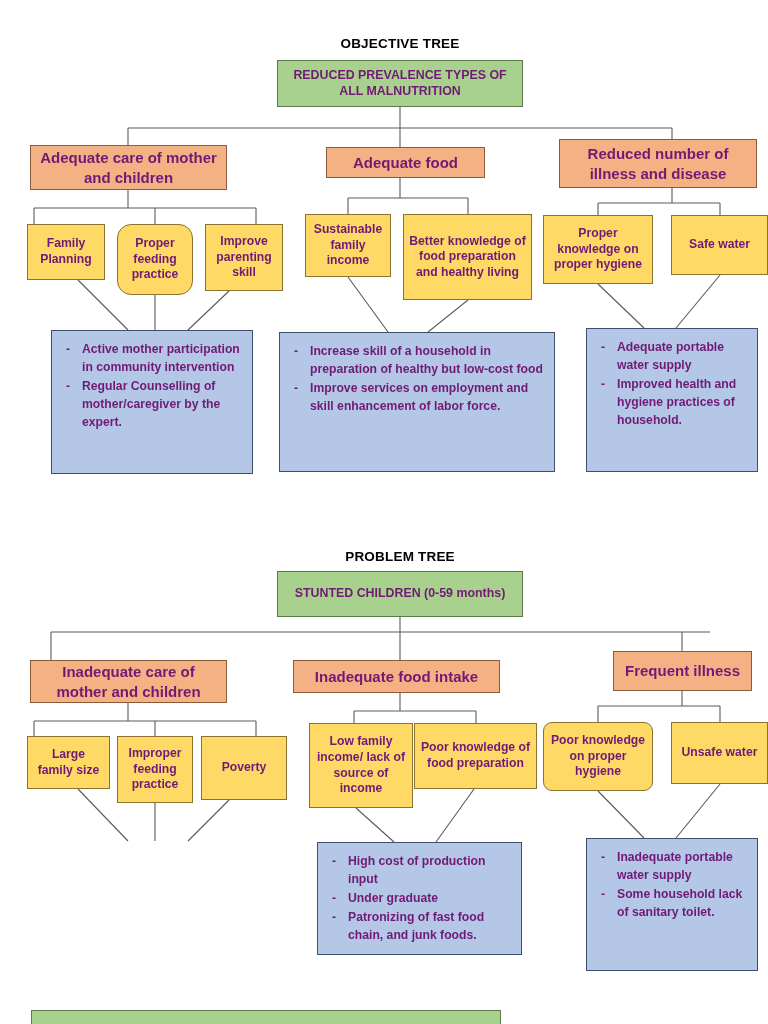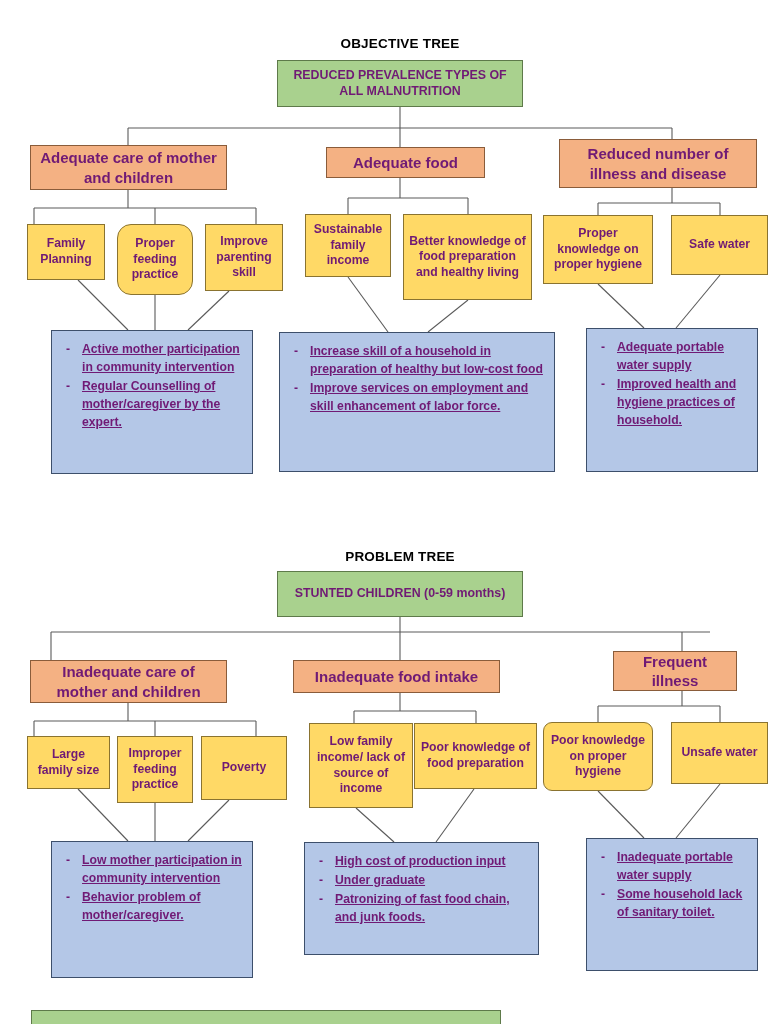--- a/index.html
+++ b/index.html
@@ -25,21 +25,20 @@
   .yellow{background:#ffd966;border-color:#8a7330;font-size:12.2px;}
   .blue{
     background:#b4c7e7;border-color:#3d4f6b;font-size:12.2px;
     display:block;align-items:stretch;justify-content:flex-start;
     text-align:left;padding:9px 10px 9px 8px;
   }
   .blue ul{margin:0;padding:0;list-style:none;}
   .blue li{
     position:relative;padding-left:22px;margin-bottom:1px;line-height:1.48;
     font-weight:bold;
-    text-decoration:underline;
   }
   .blue li:before{
     content:"-";position:absolute;left:6px;top:0;font-weight:bold;
   }
 </style>
 </head>
 <body>
 
 <div class="canvas">
 
@@ -154,40 +153,34 @@
   </div>
 
   <div class="ttl" style="left:234px;top:549px;width:300px;">PROBLEM TREE</div>
 
   <div class="box green" style="left:261px;top:571px;width:246px;height:46px;">STUNTED CHILDREN (0-59 months)</div>
 
   <div class="box orange" style="left:14px;top:660px;width:197px;height:43px;">Inadequate care of mother and children</div>
 
   <div class="box orange" style="left:277px;top:660px;width:207px;height:33px;text-align:right;">Inadequate food intake</div>
 
-  <div class="box orange" style="left:597px;top:651px;width:124px;height:40px;">Frequent illness</div>
+  <div class="box orange" style="left:597px;top:651px;width:139px;height:40px;">Frequent illness</div>
 
   <div class="box yellow" style="left:11px;top:736px;width:83px;height:53px;">Large family size</div>
   <div class="box yellow" style="left:101px;top:736px;width:76px;height:67px;">Improper feeding practice</div>
   <div class="box yellow" style="left:185px;top:736px;width:86px;height:64px;">Poverty</div>
 
   <div class="box yellow" style="left:293px;top:723px;width:104px;height:85px;">Low family income/ lack of source of income</div>
   <div class="box yellow" style="left:398px;top:723px;width:123px;height:66px;">Poor knowledge of food preparation</div>
 
   <div class="box yellow" style="left:527px;top:722px;width:110px;height:69px;border-radius:9px;">Poor knowledge on proper hygiene</div>
   <div class="box yellow" style="left:655px;top:722px;width:97px;height:62px;text-align:right;">Unsafe water</div>
 
-  <div class="box blue" style="left:35px;top:841px;width:202px;height:137px;">
-    <ul>
-      <li>Low mother participation in community intervention</li>
-      <li>Behavior problem of mother/caregiver.</li>
-    </ul>
-  </div>
 
-  <div class="box blue" style="left:288px;top:842px;width:235px;height:113px;">
+  <div class="box blue" style="left:301px;top:842px;width:205px;height:113px;">
     <ul>
       <li>High cost of production input</li>
       <li>Under graduate</li>
       <li>Patronizing of fast food chain, and junk foods.</li>
     </ul>
   </div>
 
   <div class="box blue" style="left:570px;top:838px;width:172px;height:133px;">
     <ul>
       <li>Inadequate portable water supply</li>

